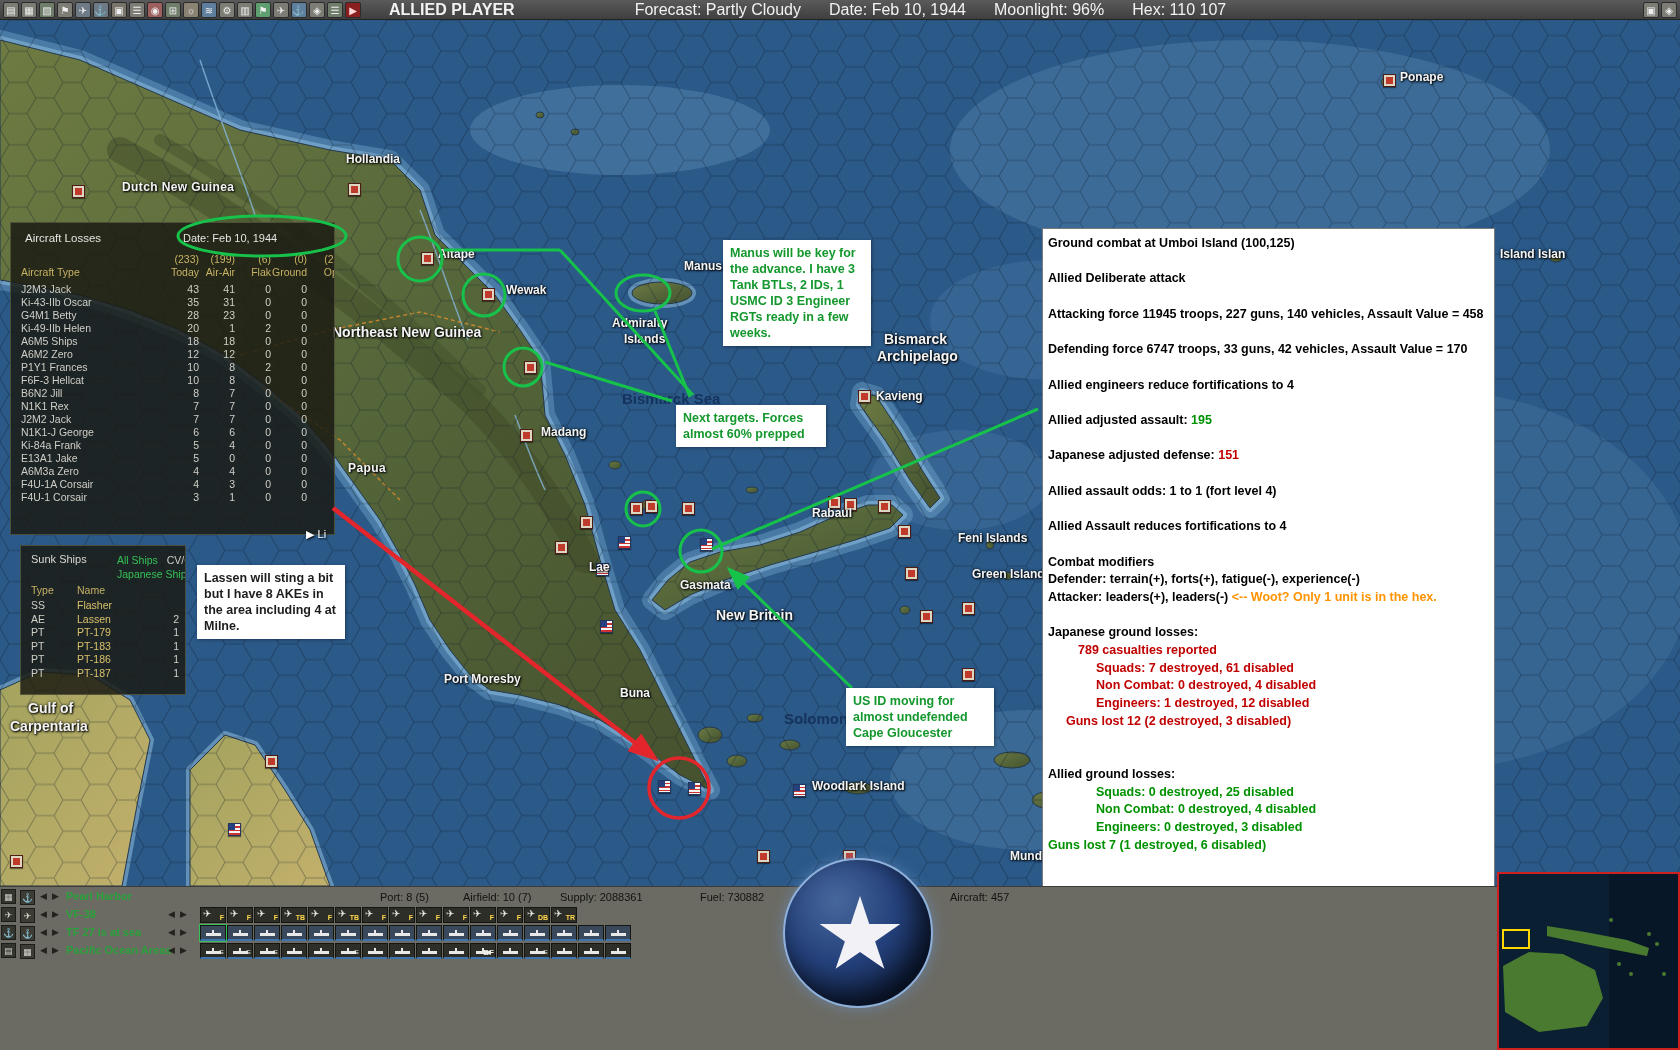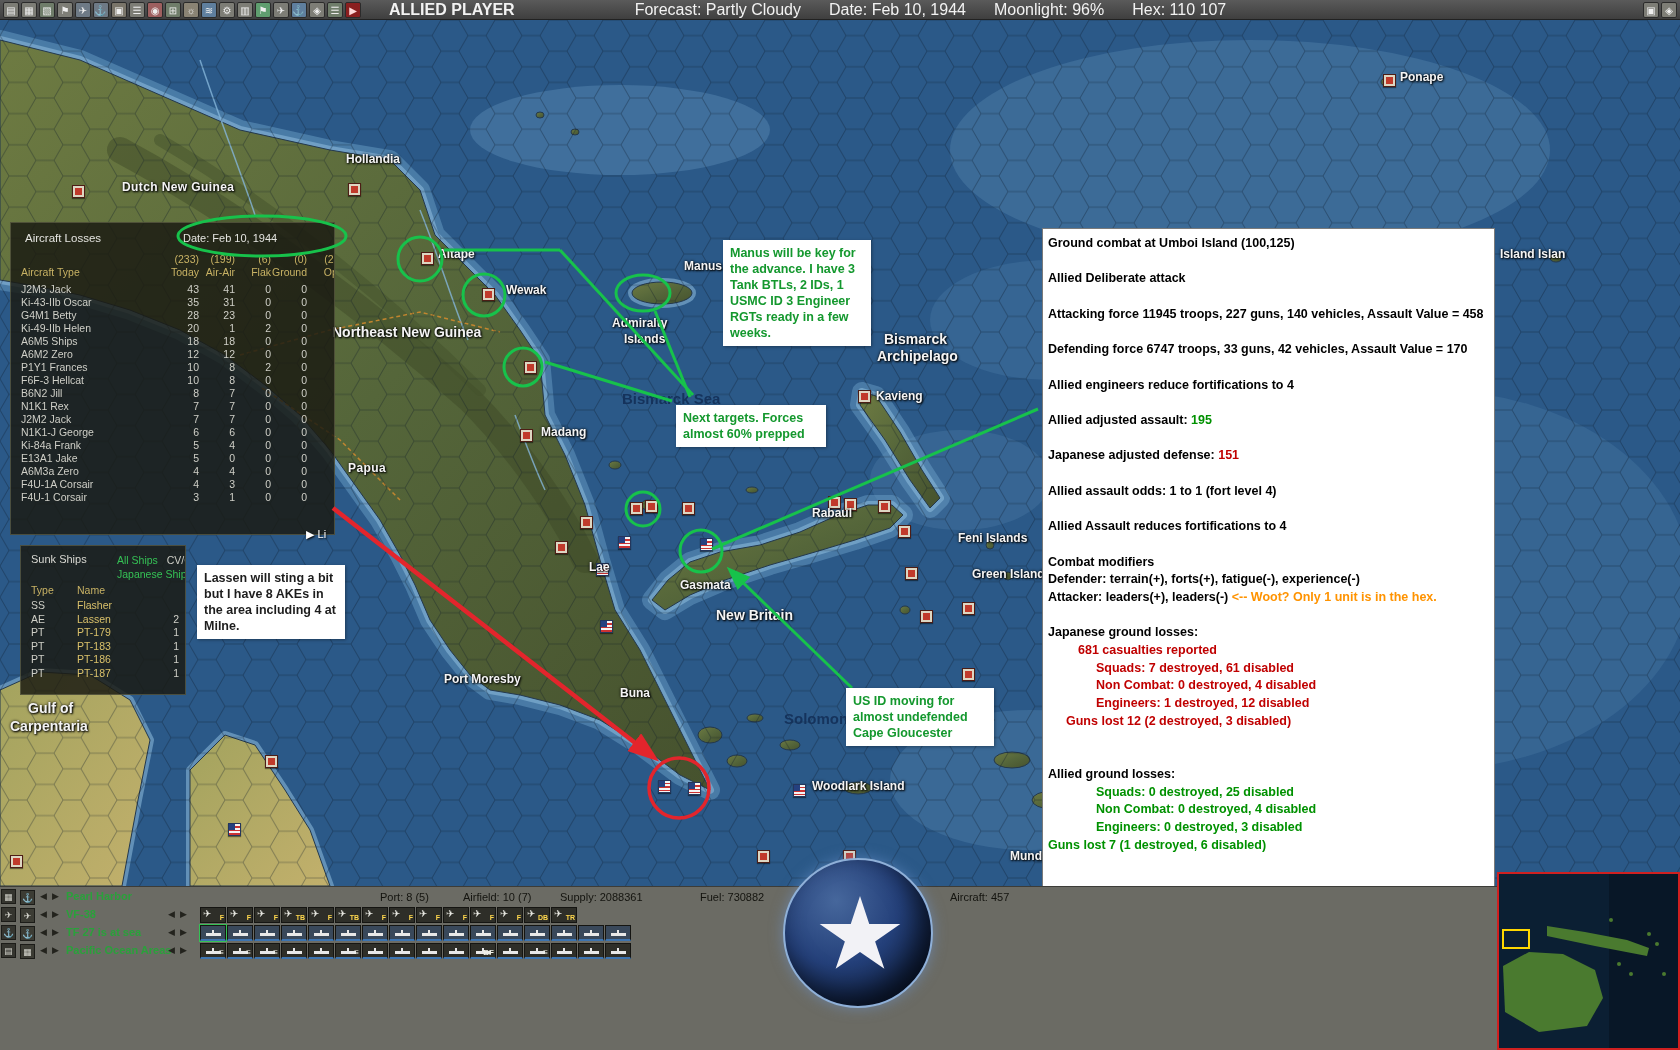--- a/index.html
+++ b/index.html
@@ -518,21 +518,21 @@
           <div class="cr-line"></div>
           <div class="cr-line"><span class="c-k">Allied assault odds: 1 to 1 (fort level 4)</span></div>
           <div class="cr-line"></div>
           <div class="cr-line"><span class="c-k">Allied Assault reduces fortifications to 4</span></div>
           <div class="cr-line"></div>
           <div class="cr-line"><span class="c-k">Combat modifiers</span></div>
           <div class="cr-line"><span class="c-k">Defender: terrain(+), forts(+), fatigue(-), experience(-)</span></div>
           <div class="cr-line"><span class="c-k">Attacker: leaders(+), leaders(-) </span><span class="c-o">&lt;-- Woot? Only 1 unit is in the hex.</span></div>
           <div class="cr-line"></div>
           <div class="cr-line"><span class="c-k">Japanese ground losses:</span></div>
-          <div class="cr-line" style="padding-left: 30px;"><span class="c-r">681 casualties reported</span></div>
+          <div class="cr-line" style="padding-left: 30px;"><span class="c-r">789 casualties reported</span></div>
           <div class="cr-line" style="padding-left: 48px;"><span class="c-r">Squads: 7 destroyed, 61 disabled</span></div>
           <div class="cr-line" style="padding-left: 48px;"><span class="c-r">Non Combat: 0 destroyed, 4 disabled</span></div>
           <div class="cr-line" style="padding-left: 48px;"><span class="c-r">Engineers: 1 destroyed, 12 disabled</span></div>
           <div class="cr-line" style="padding-left: 18px;"><span class="c-r">Guns lost 12 (2 destroyed, 3 disabled)</span></div>
           <div class="cr-line"></div>
           <div class="cr-line"></div>
           <div class="cr-line"><span class="c-k">Allied ground losses:</span></div>
           <div class="cr-line" style="padding-left: 48px;"><span class="c-g">Squads: 0 destroyed, 25 disabled</span></div>
           <div class="cr-line" style="padding-left: 48px;"><span class="c-g">Non Combat: 0 destroyed, 4 disabled</span></div>
           <div class="cr-line" style="padding-left: 48px;"><span class="c-g">Engineers: 0 destroyed, 3 disabled</span></div>

